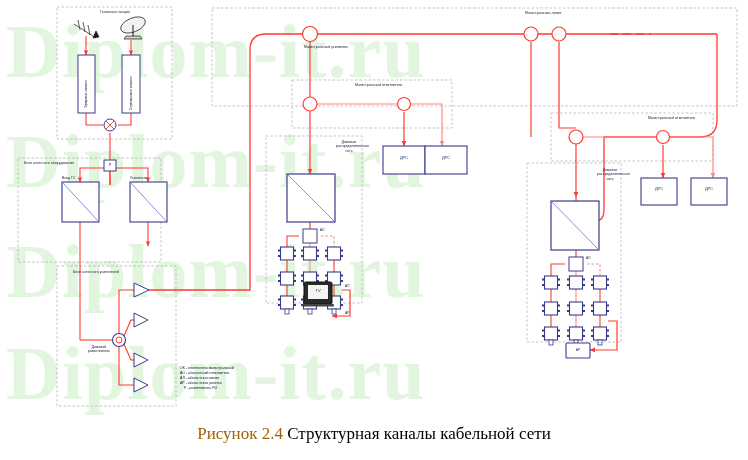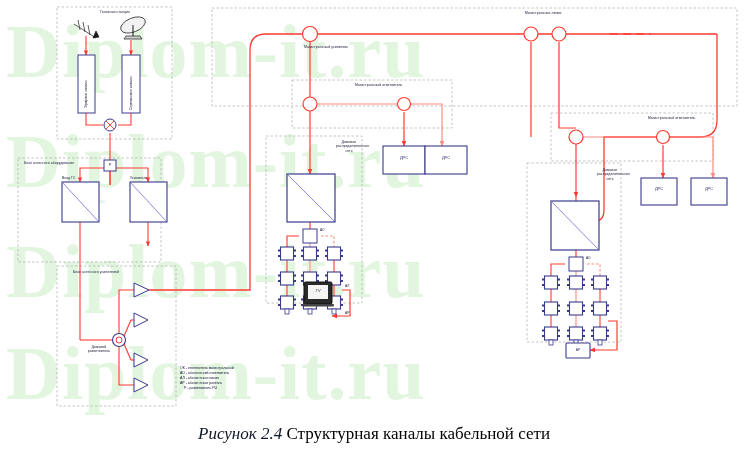--- a/index.html
+++ b/index.html
@@ -18,21 +18,21 @@
   .wm4{left:6px;top:330px;}
 
   
   #sheet{position:absolute;left:0;top:0;width:748px;height:414px;z-index:2;}
   #svg{position:absolute;left:0;top:0;}
 
   
   #caption{position:absolute;left:0;top:424px;width:748px;text-align:center;
            font-family:"Liberation Serif",serif;font-size:17px;color:#000;
            z-index:4;}
-  #caption .cap-num{color:#0f172a;font-style:italic;}
+  #caption .cap-num{color:#a16207;}
 
   
   .lab{position:absolute;z-index:3;font-size:3.4px;line-height:1.28;
        color:#111133;white-space:nowrap;letter-spacing:.1px;}
   .lab.c{text-align:center;}
   .lab.wrap{white-space:normal;text-align:center;}
   .vlab{position:absolute;z-index:3;font-size:3.4px;color:#111133;
         writing-mode:vertical-rl;transform:rotate(180deg);white-space:nowrap;}
   .tag{position:absolute;z-index:3;font-size:3.2px;color:#111133;}
   .boxtxt{position:absolute;z-index:3;font-size:4px;color:#2b2b6a;

